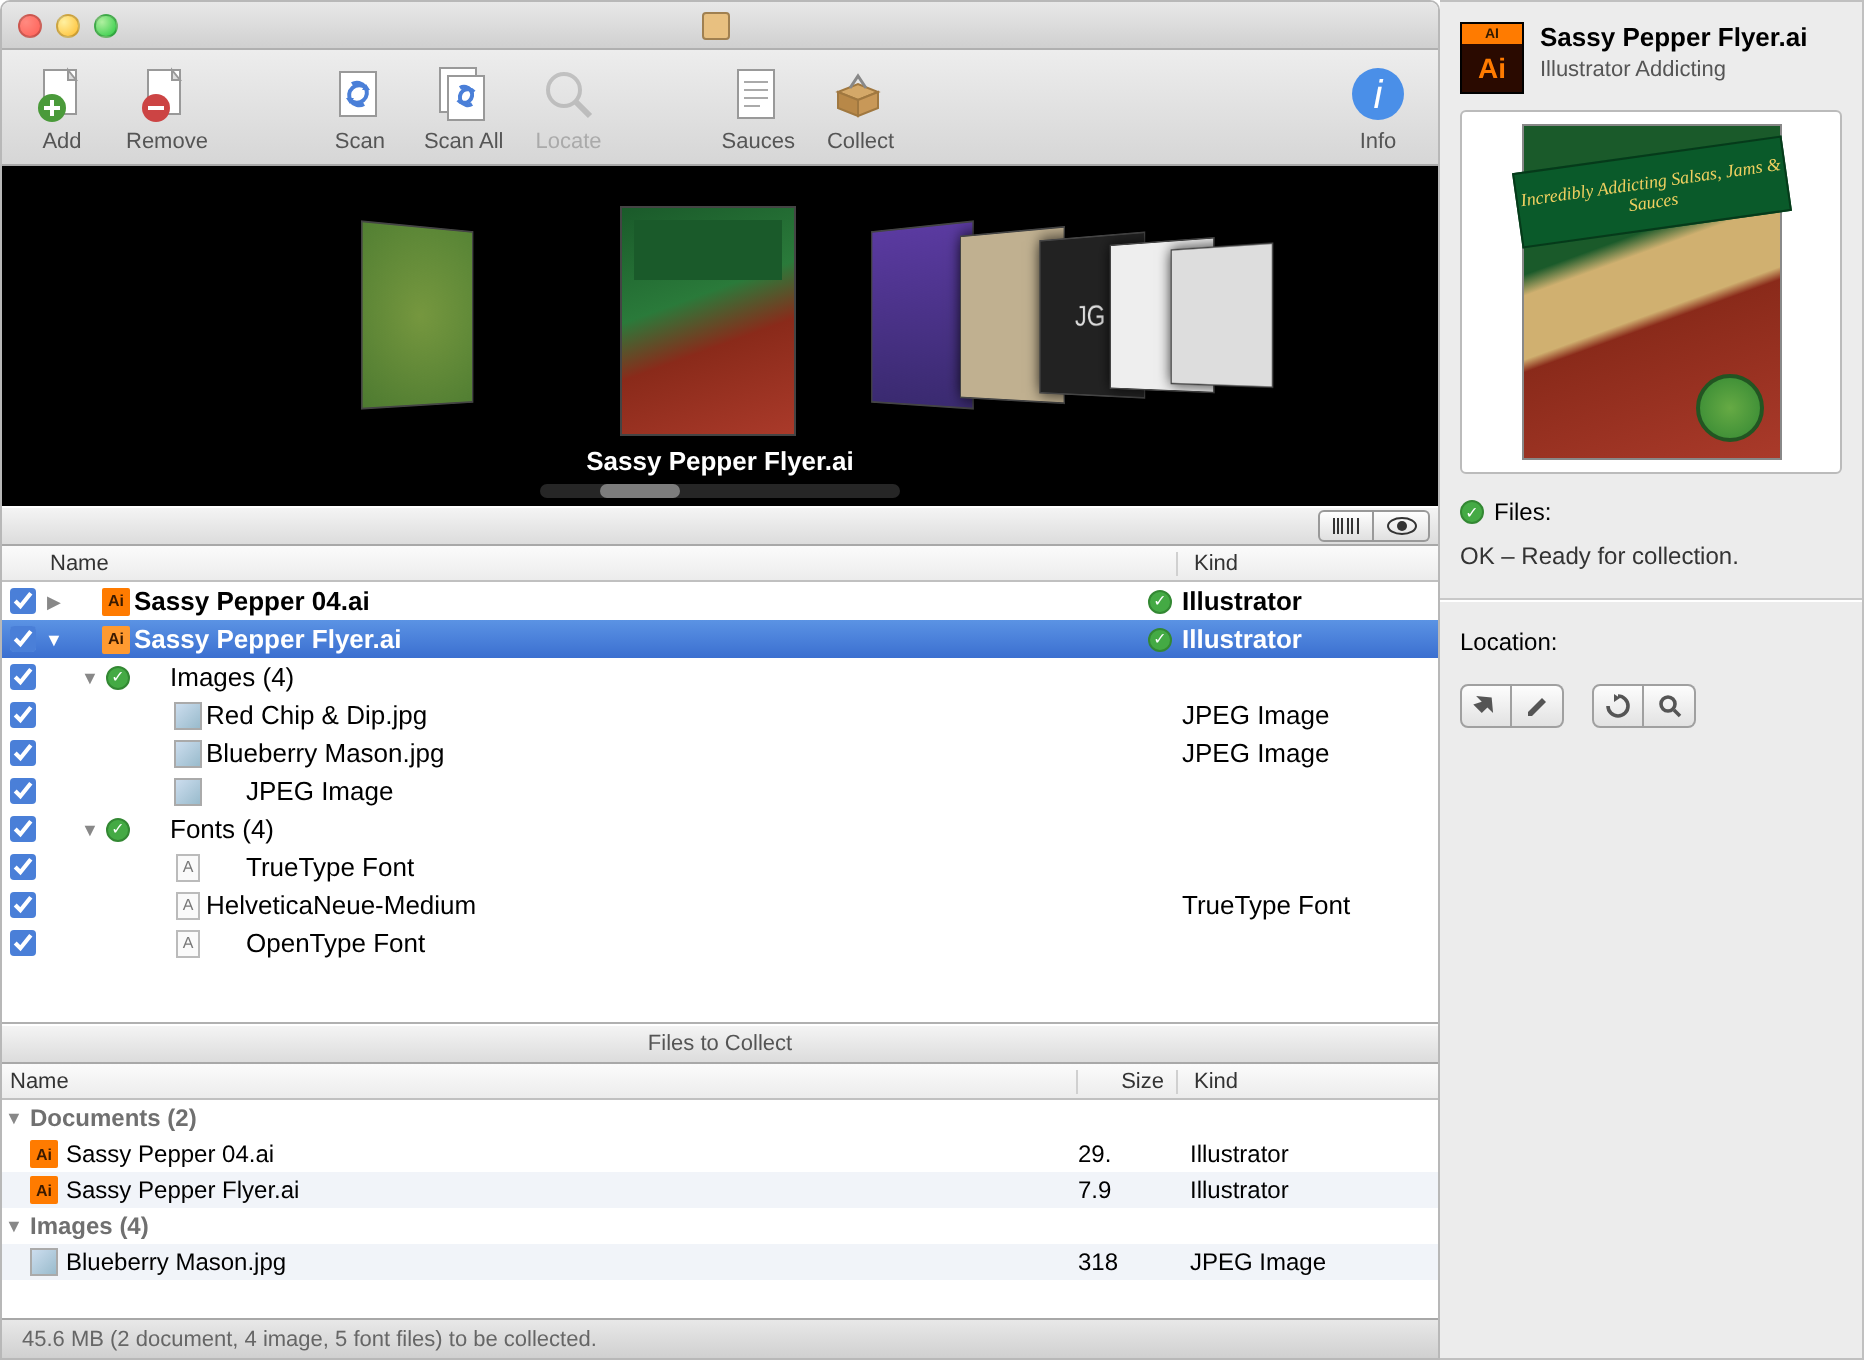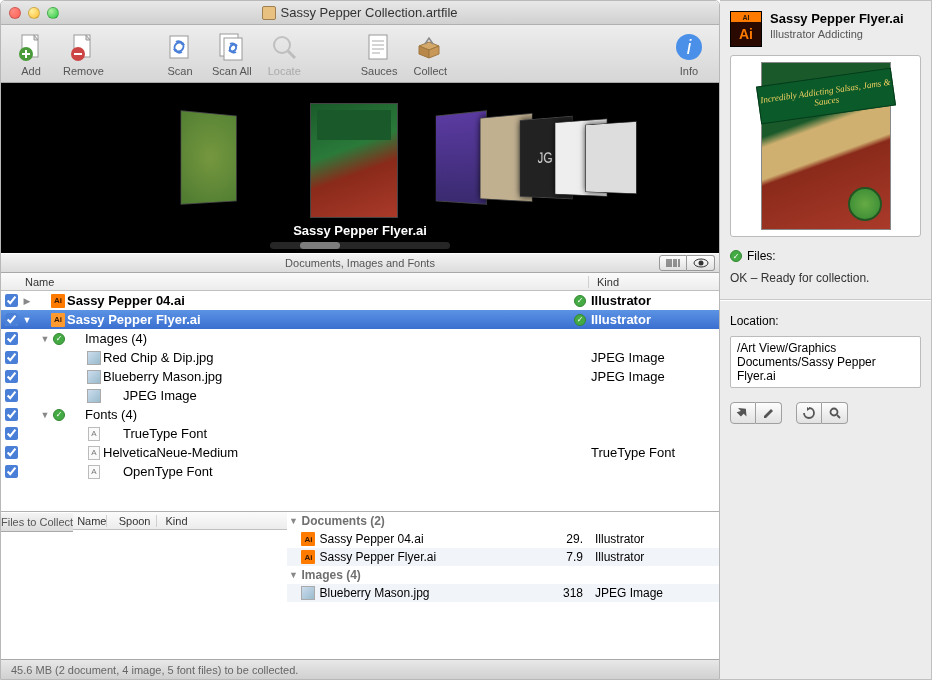--- a/index.html
+++ b/index.html
@@ -70,29 +70,29 @@
 .tr-kind.normal { font-weight: normal; }
 
 .ai-icon { width: 14px; height: 14px; background: #ff7b00; display: inline-flex; align-items: center; justify-content: center; font-size: 8px; font-weight: bold; color: #3a1a00; border-radius: 1px; }
 .ai-icon.sel { background:#ff9a30; }
 .img-icon { width: 14px; height: 14px; border: 1px solid #aaa; background: linear-gradient(135deg,#cde,#9bc); display:inline-block; }
 .font-icon { width: 12px; height: 14px; border: 1px solid #bbb; background: #fafafa; display:inline-flex; align-items:center; justify-content:center; font-size:8px; color:#777; }
 .status-ok { width: 12px; height: 12px; border-radius: 50%; background: #4a4; border: 1px solid #383; display: inline-flex; align-items: center; justify-content: center; color: #fff; font-size: 8px; }
 
 .midsection { display:flex; flex-direction:column; height: 258px; }
 
-.collect-section { display: flex; height: 148px; border-top:1px solid #b0b0b0;}
+.collect-section { display: flex; flex-direction: column; height: 148px; border-top:1px solid #b0b0b0;}
 .collect-list { flex: 1; overflow: hidden; font-size: 12px; }
 .cl-row { height: 18px; display: flex; align-items: center; }
 .cl-row.alt { background: #f1f4f9; }
 .cl-group { color: #707070; font-weight: bold; padding-left: 2px; }
 .cl-disc { width: 12px; color: #888; font-size: 9px; text-align: center; }
 .cl-icon { width: 18px; display:flex; justify-content:center; }
 .cl-name { flex: 1; padding-left: 2px; }
-.cl-size { width: 50px; text-align: right; padding-right: 6px; }
+.cl-size { width: 50px; text-align: left; padding-right: 6px; }
 .cl-kind { width: 130px; padding-left: 6px; }
 
 .statusbar { height: 20px; background: linear-gradient(#e8e8e8, #d0d0d0); border-top: 1px solid #a8a8a8; font-size: 11px; color: #666; display: flex; align-items: center; padding: 0 10px; }
 
 
 .side-panel { width: 212px; height: 680px; background: #ececec; border: 1px solid #c0c0c0; border-left: none; display: flex; flex-direction: column; padding: 10px 10px; gap: 8px; }
 .sp-header { display: flex; gap: 8px; align-items: flex-start; }
 .sp-doc-icon { width: 32px; height: 36px; background: #2a0a00; border: 1px solid #000; display: flex; flex-direction: column; }
 .sp-doc-icon .top { height: 10px; background: #ff7b00; font-size: 7px; color:#331a00; display:flex; align-items:center; justify-content:center; font-weight:bold; }
 .sp-doc-icon .mid { flex:1; display:flex; align-items:center; justify-content:center; color:#ff7b00; font-weight:bold; font-size:14px; }
@@ -125,21 +125,21 @@
 </head>
 <body>
 
 <div class="main-window">
   <div class="titlebar">
     <div class="traffic-lights">
       <div class="traffic-light tl-red"></div>
       <div class="traffic-light tl-yellow"></div>
       <div class="traffic-light tl-green"></div>
     </div>
-    <div class="title-text"><span class="doc-icon"></span><span>Sassy Pepper Collection.artfile</span></div>
+    <div class="title-text"><span class="doc-icon"></span></div>
   </div>
 
   <div class="toolbar">
     <div class="tb-btn">
       <div class="tb-icon">
         <svg width="30" height="30">
             <rect x="6" y="3" width="16" height="22" fill="#fff" stroke="#999"></rect>
             <path d="M18 3 L22 8 L18 8 Z" fill="#ddd" stroke="#999"></path>
             <circle cx="10" cy="22" r="7" fill="#4a9a3a"></circle>
             <path d="M10 18 L10 26 M6 22 L14 22" stroke="#fff" stroke-width="2"></path>
@@ -238,21 +238,20 @@
       <div class="cf-item cf-side-r5"></div>
     </div>
     <div class="cf-caption">Sassy Pepper Flyer.ai</div>
     <div class="cf-scroll">
         <div class="cf-scroll-thumb"></div>
       </div>
   </div>
 
   <div class="midsection">
     <div class="section-header">
-      <div class="sh-title">Documents, Images and Fonts</div>
       <div class="sh-btns">
         <div class="sh-btn">
           <svg width="14" height="10">
               <path d="M1 1v8M3 1v8M5 1v8M8 1v8M10 1v8M13 1v8" stroke="#333"></path>
             </svg>
         </div>
         <div class="sh-btn">
           <svg width="16" height="10">
               <ellipse cx="8" cy="5" rx="7" ry="4" fill="none" stroke="#333"></ellipse>
               <circle cx="8" cy="5" r="2.5" fill="#333"></circle>
@@ -409,21 +408,21 @@
         </div>
       </div>
   </div>
 
   <div class="collect-section">
     <div class="section-header">
       <div class="sh-title">Files to Collect</div>
     </div>
     <div class="col-headers">
       <div class="col-name" style="padding-left:4px">Name</div>
-      <div class="col-size">Spoon</div>
+      <div class="col-size">Size</div>
       <div class="col-kind">Kind</div>
     </div>
     <div class="collect-list" id="collect-list">
         <div class="cl-row">
           <span class="cl-disc">▼</span>
           <span class="cl-name cl-group">Documents (2)</span>
           <span class="cl-size"></span>
           <span class="cl-kind"></span>
         </div>
         <div class="cl-row">
@@ -490,21 +489,20 @@
 
   <div class="sp-status-row">
     <span class="status-ok">✓</span>
     <span>Files:</span>
   </div>
   <div class="sp-status-msg">OK – Ready for collection.</div>
 
   <div class="sp-divider"></div>
 
   <div class="sp-loc-label">Location:</div>
-  <div class="sp-loc-box">/Art View/Graphics Documents/Sassy Pepper Flyer.ai</div>
 
   <div class="sp-btn-row">
     <div class="sp-btn-group">
       <div class="sp-btn">
           <svg width="14" height="12">
             <path d="M2 10 L8 10 L8 6 L12 6 L6 1 L0 6 L4 6 Z" transform="rotate(45 7 6)" fill="#555"></path>
           </svg>
         </div>
       <div class="sp-btn">
           <svg width="12" height="12">

